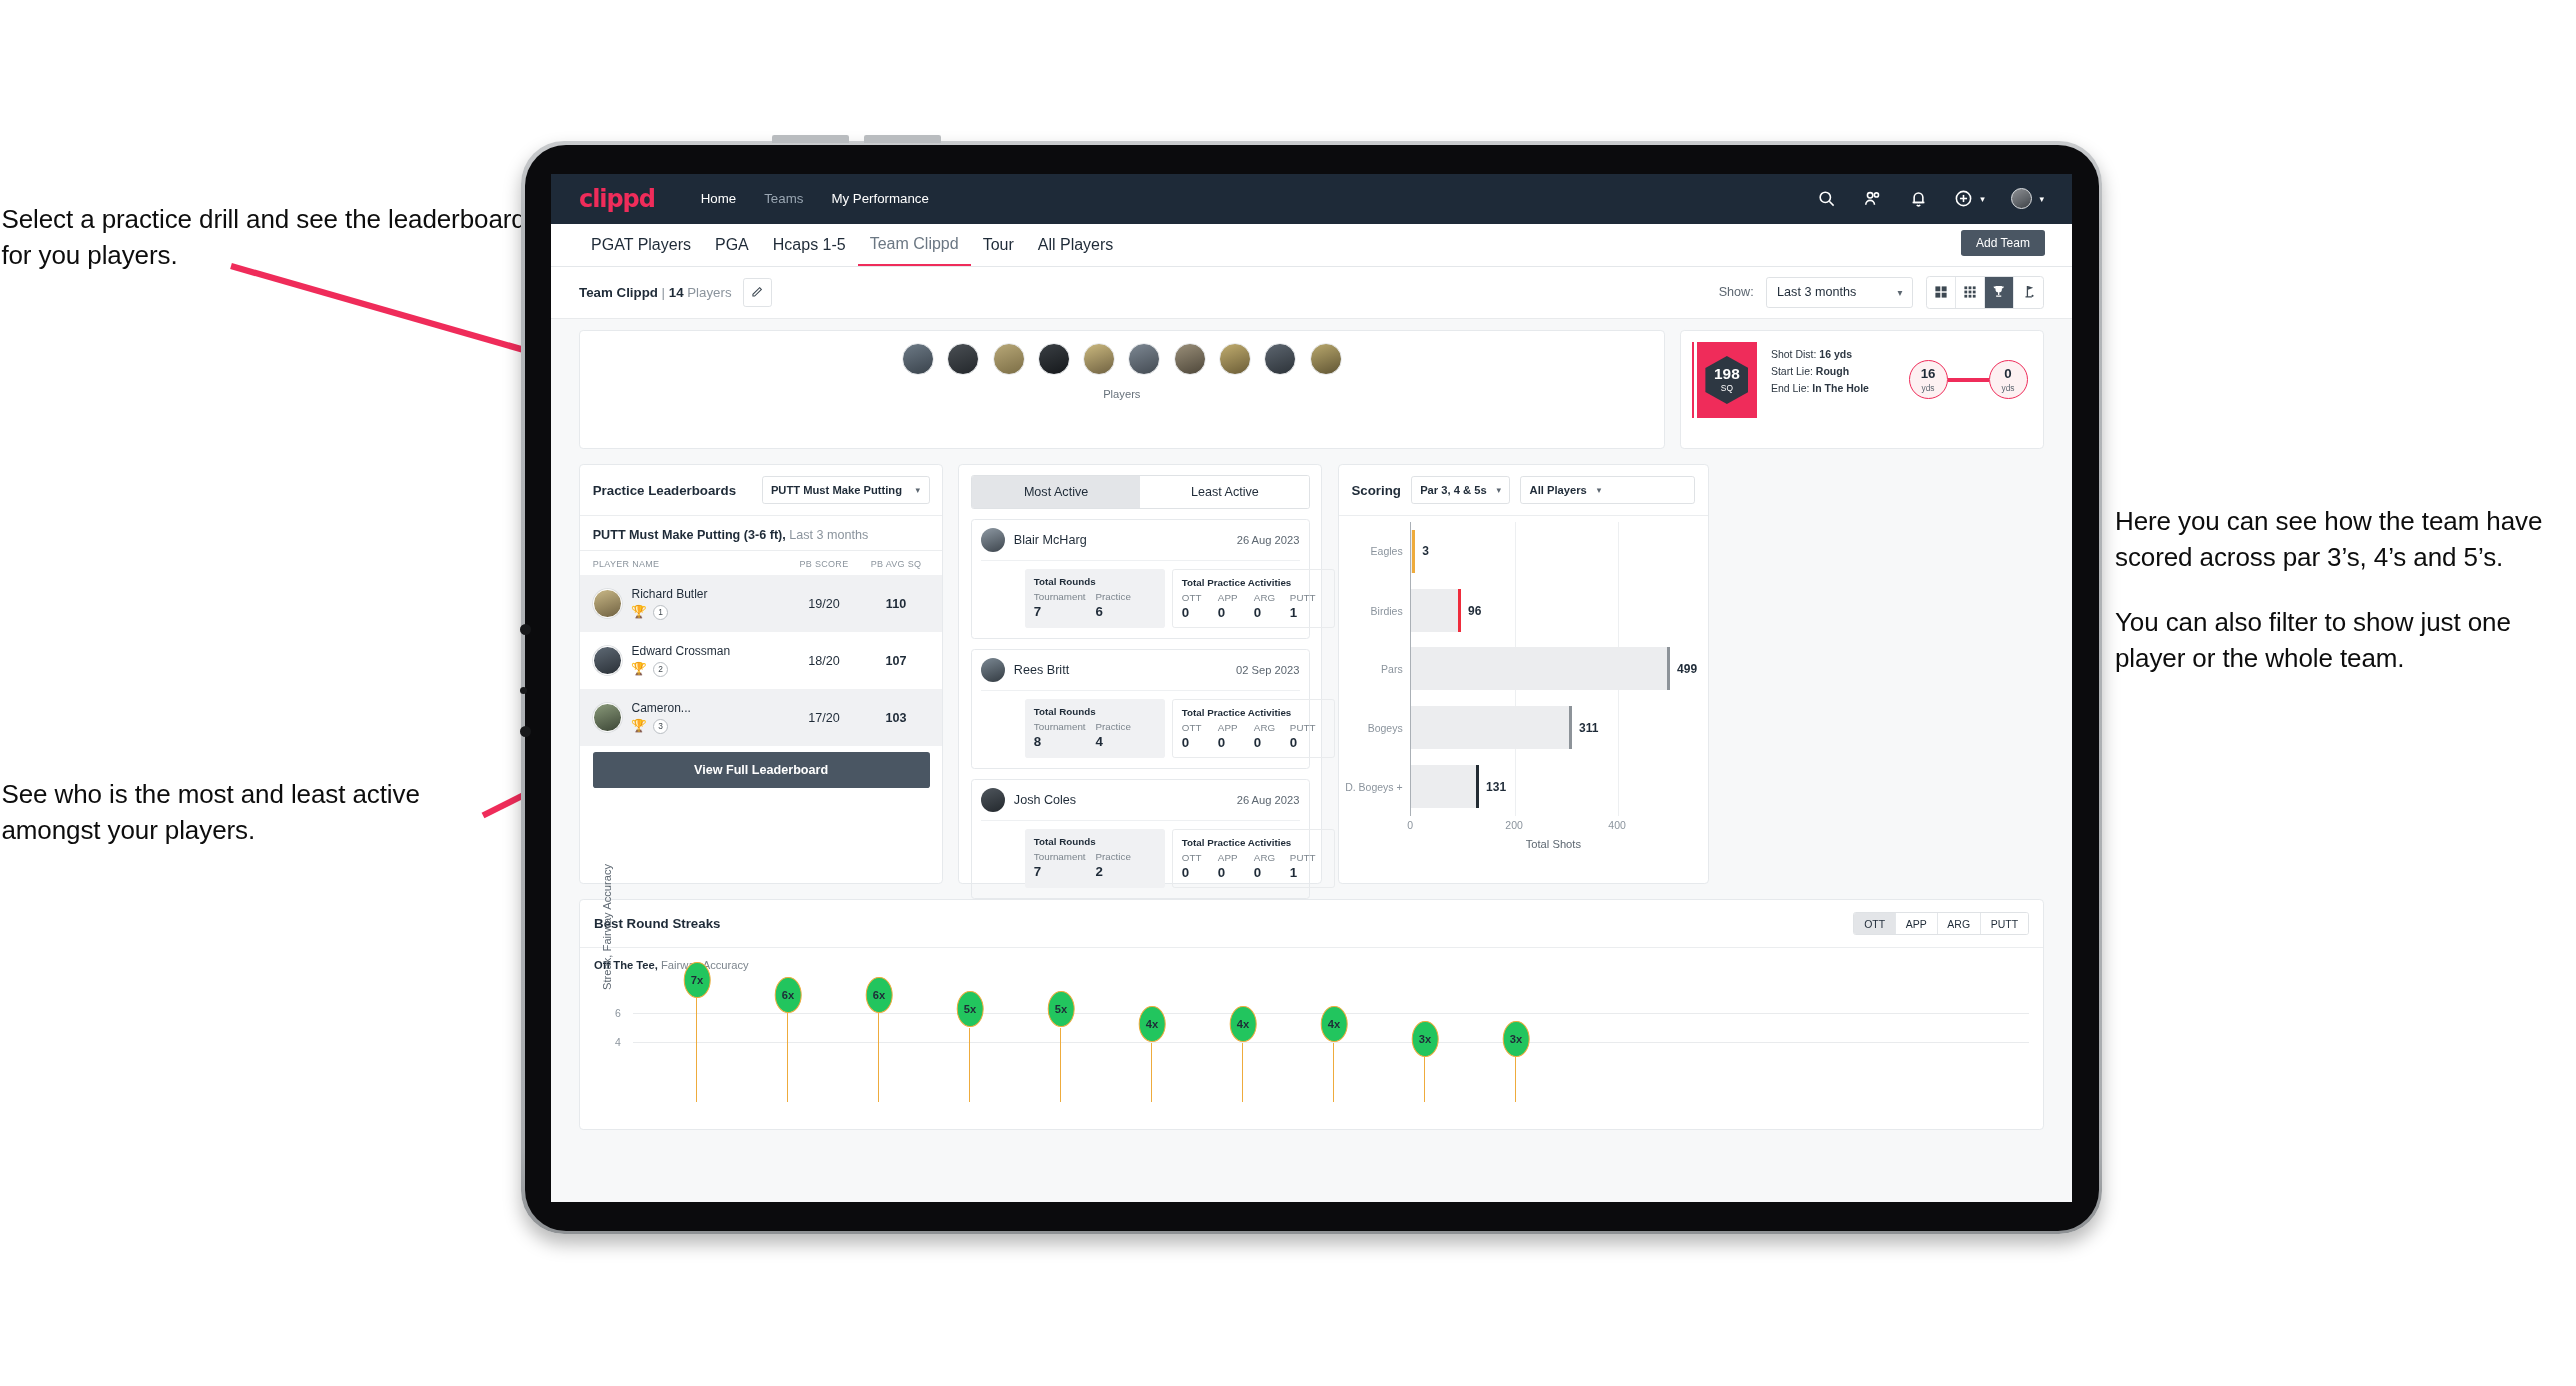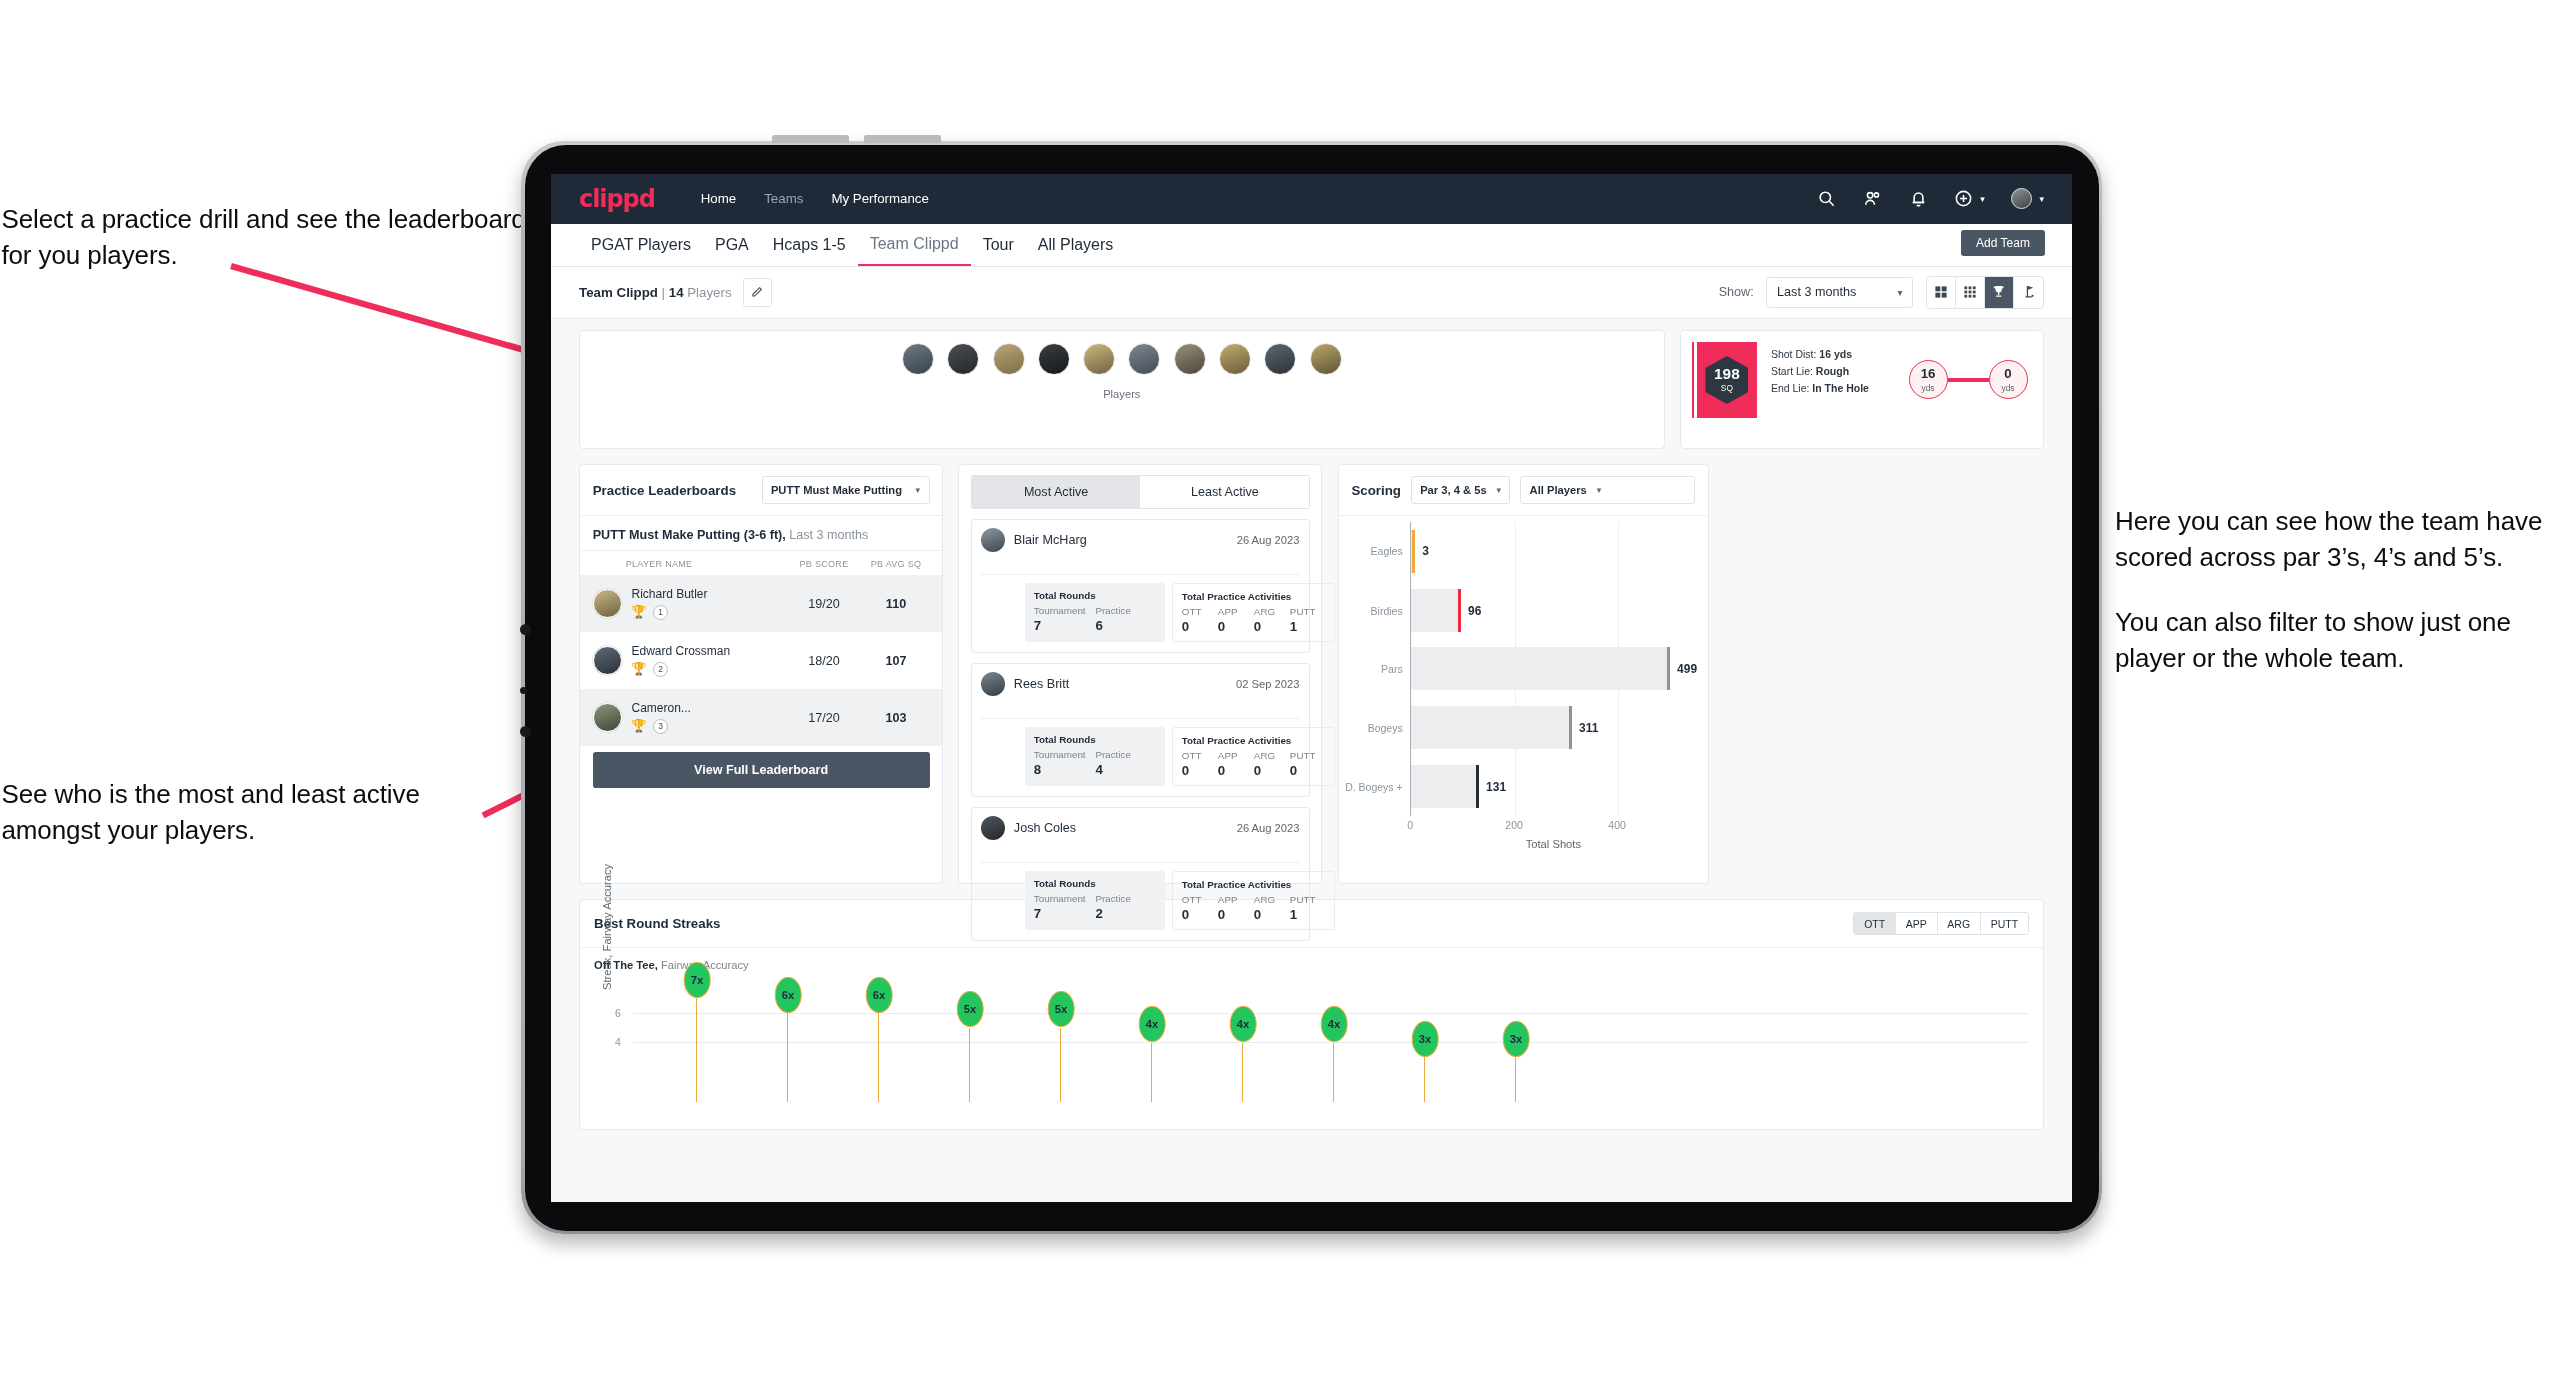--- a/index.html
+++ b/index.html
@@ -182,21 +182,21 @@
     height:28px; display:flex; align-items:center; padding:0 8.4px;
     font-size:11.2px; font-weight:700; color:#1f2b38; cursor:pointer;
   }
   .sel-sm .chev { margin-left:9.8px; color:#5d6771; font-size:9px; font-weight:400;}
 
   .drill-sub { padding: 11.2px 12.6px 8.4px; font-size:12.6px; color:#1f2b38; border-bottom:0.7px solid #ebedef;}
   .drill-sub b { font-weight:700; }
   .drill-sub span { color:#8b949d; }
 
   .lb-cols { display:flex; padding: 8.4px 12.6px 5.6px; font-size:9px; color:#8b949d; letter-spacing:0.3px;}
-  .lb-cols .c1 { flex: 1; margin-left: 33px; }
+  .lb-cols .c1 { flex: 1; }
   .lb-cols .c2 { width: 77px; text-align:center;}
   .lb-cols .c3 { width: 67px; text-align:center;}
 
   .lb-row { display:flex; align-items:center; padding: 11.2px 12.6px; height: 57px; }
   .lb-row.alt { background:#f0f1f3; }
   .lb-av { width:29px;height:29px;border-radius:50%; border:1.4px solid #fff; box-shadow:0 0 0 0.7px #d8dbde;
            background-size:cover; margin-right:9.8px; flex:0 0 auto;}
   .lb-nm { flex:1; }
   .lb-nm .n { font-size:12px; color:#1f2b38; }
   .lb-nm .tr { display:flex; align-items:center; gap:5.6px; margin-top:3.5px; }
@@ -216,21 +216,21 @@
   }
 
   
   .act-toggle { display:flex; margin: 9.8px 11.2px 0; border:0.7px solid #dfe2e5; border-radius:2.8px; overflow:hidden;}
   .act-tog-btn {
     flex:1; height:32px; display:flex;align-items:center;justify-content:center;
     font-size:12.6px; color:#1f2b38; cursor:pointer; background:#fff;
   }
   .act-tog-btn.on { background:#e3e5e8; }
   .act-card { margin: 9.8px 11.2px 0; border:0.7px solid #e6e9ec; border-radius:3.5px; padding: 8.4px 9.8px 9.8px;}
-  .act-top { display:flex; align-items:center; padding-bottom:22px; border-bottom:0.7px solid #eef0f2;}
+  .act-top { display:flex; align-items:center; padding-bottom:8px; border-bottom:0.7px solid #eef0f2;}
   .act-av { width:24px;height:24px;border-radius:50%; background-size:cover; margin-right:8.4px;}
   .act-nm { font-size:12.6px; color:#1f2b38;}
   .act-date { margin-left:auto; font-size:11.2px; color:#5d6771;}
   .act-body { display:flex; gap:7px; margin-top:8.4px;margin-left:44px;}
   .act-box { border-radius:2.8px; padding: 6.3px 8.4px 7px; }
   .act-box.rounds { background:#f0f1f3; width: 140px;}
   .act-box.acts { border:0.7px solid #e9ebed; flex:1;}
   .act-box h5 { font-size:9.8px; font-weight:700; color:#1f2b38; margin-bottom:4.2px;}
   .act-kv { display:flex; }
   .act-kv .k { font-size:9.8px; color:#7c858d; }

